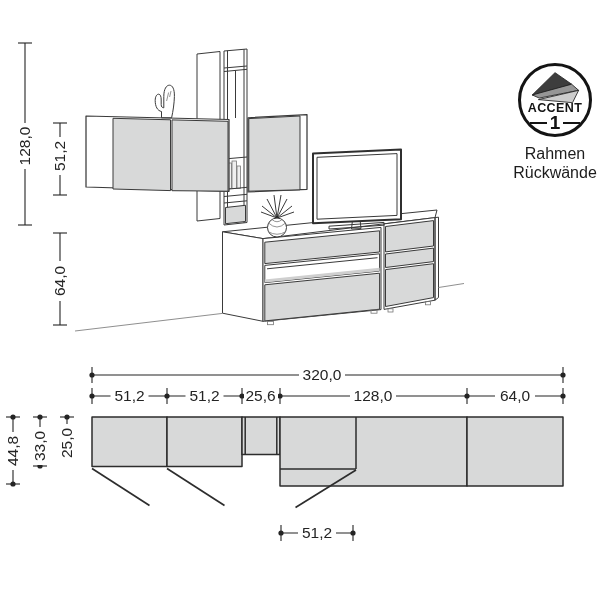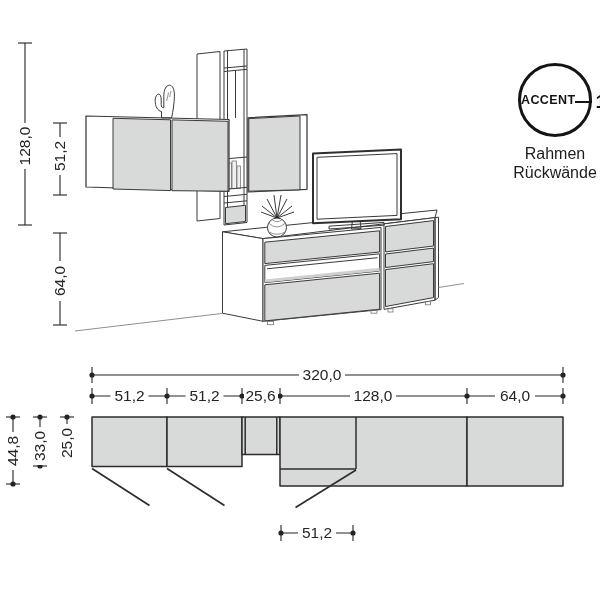--- a/index.html
+++ b/index.html
@@ -22,21 +22,21 @@
   .f-light{fill:#efefef;}
   .f-shade{fill:#cfcfcf;stroke:none;}
   .mask{fill:#fff;stroke:none;}
   .dot{fill:var(--dim);stroke:none;}
   .dim-text{font-family:"Liberation Sans",sans-serif;font-size:15.5px;fill:var(--dim);
             text-anchor:middle;}
 
   
   .badge{position:absolute;left:499px;top:63px;width:112px;text-align:center;}
   .badge-circle{width:74px;height:74px;border:3px solid var(--badge-ink);border-radius:50%;
-    margin:0 auto;background:#fff;display:flex;align-items:center;
+    margin:0 auto;background:#fff;display:flex;flex-direction:column;align-items:center;
     box-sizing:border-box;padding-top:2px;}
   .badge-circle svg{position:static;display:block;}
   .brand{font-weight:bold;font-size:12.5px;letter-spacing:.4px;color:var(--badge-ink);
          line-height:12px;margin-top:-3px;}
   .numrow{display:flex;align-items:center;gap:3px;margin-top:1px;}
   .numrow .bar{width:17px;height:2px;background:var(--badge-ink);}
   .num{font-weight:bold;font-size:19px;line-height:16px;color:var(--badge-ink);}
   .caption{margin-top:7px;font-size:16px;line-height:19px;color:#1c1c1c;}
 </style>
 </head>

